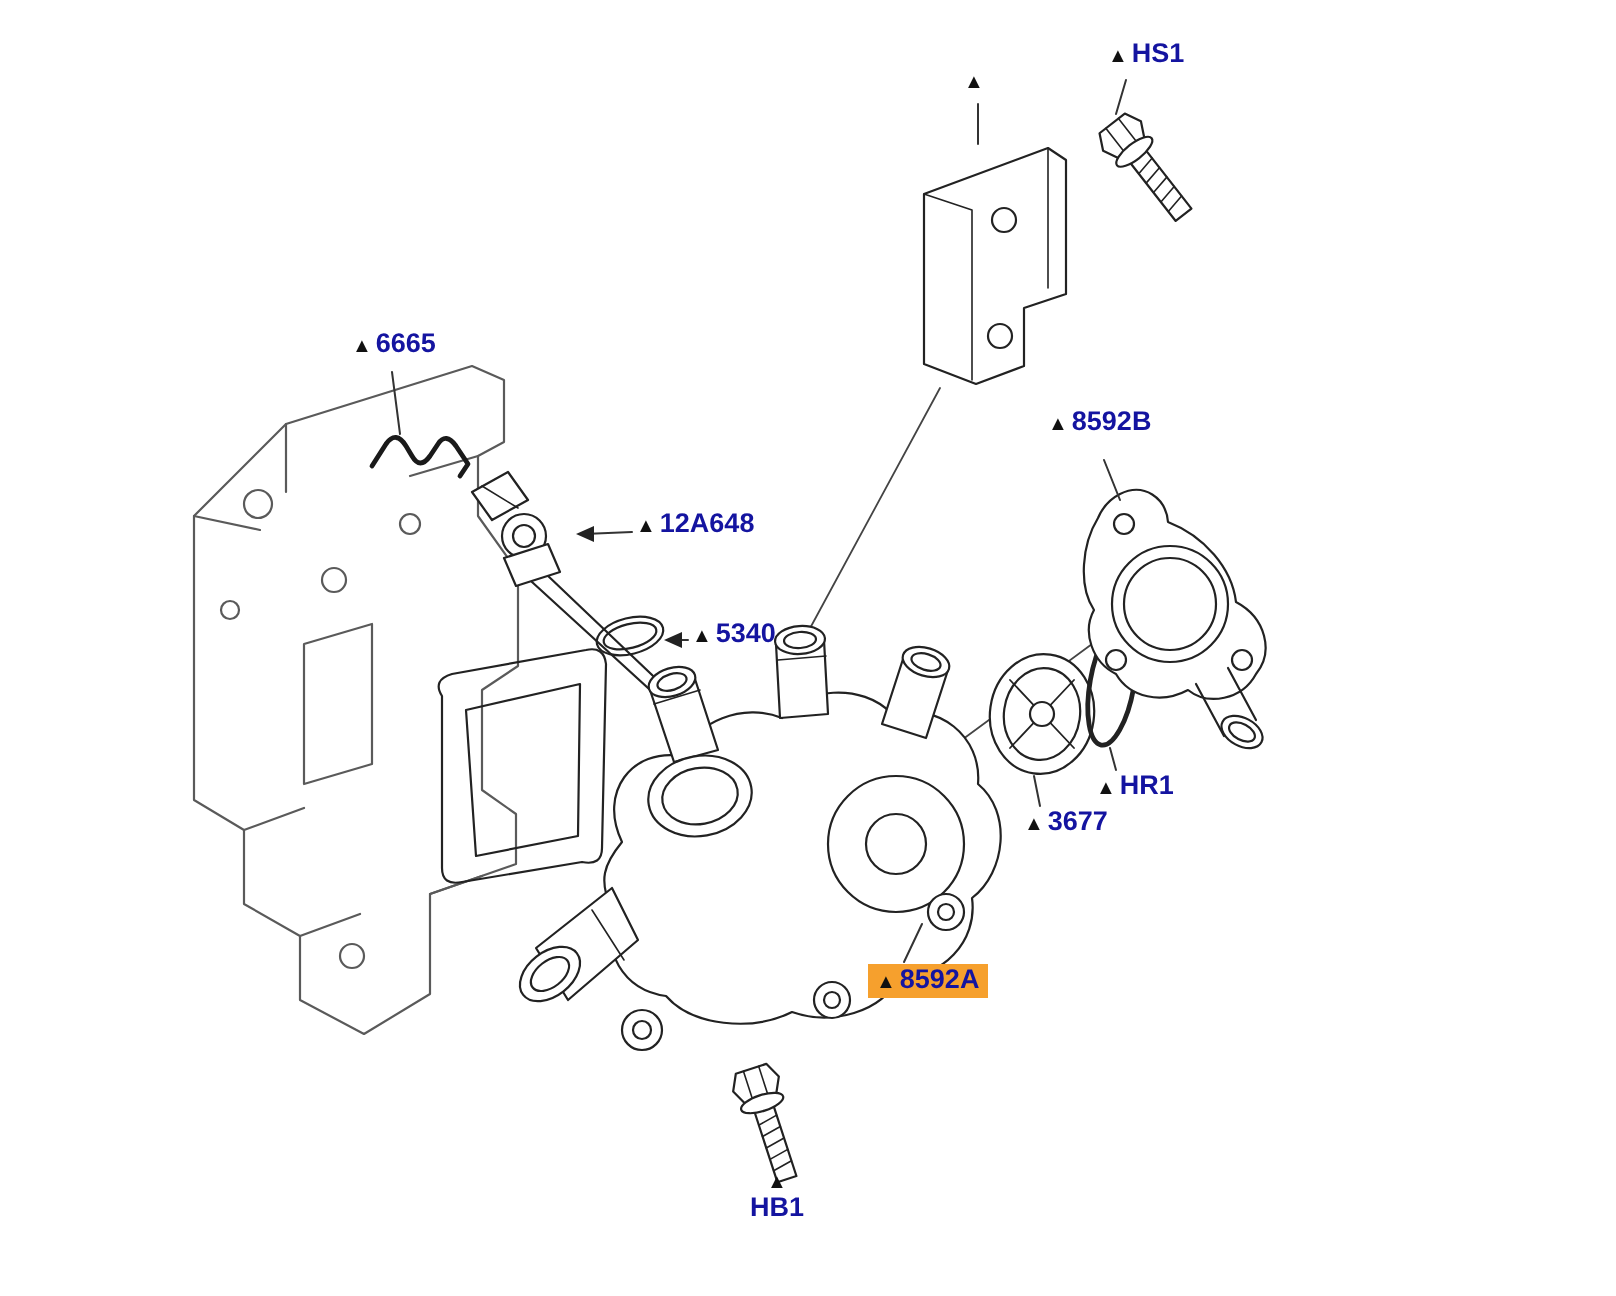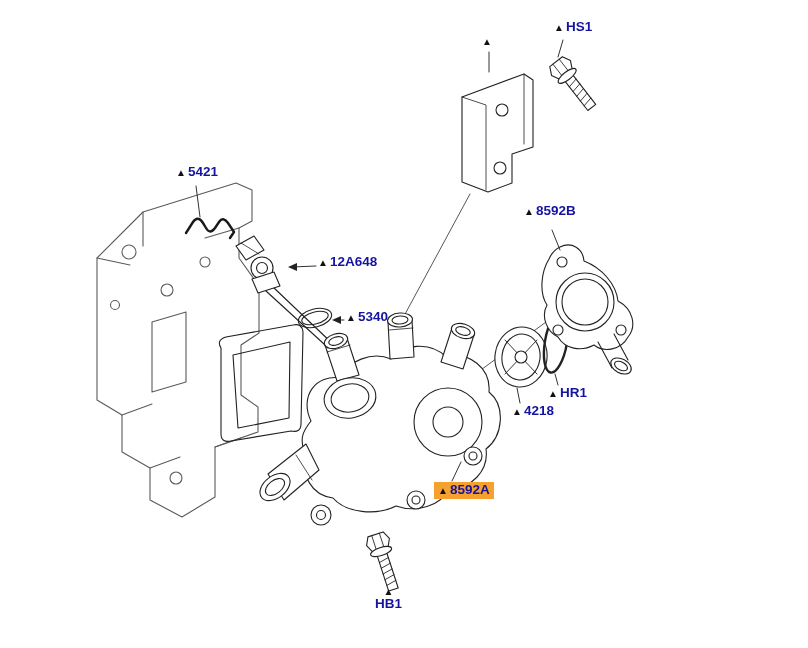--- a/index.html
+++ b/index.html
@@ -170,42 +170,42 @@
     <span>HS1</span>
   </div>
 
   <div class="part-label" style="left:524px; top:204px;">
     <span class="tri">▲</span>
     <span>8592B</span>
   </div>
 
   <div class="part-label" style="left:176px; top:165px;">
     <span class="tri">▲</span>
-    <span>5421</span>
+    <span>6665</span>
   </div>
 
   <div class="part-label" style="left:318px; top:255px;">
     <span class="tri">▲</span>
     <span>12A648</span>
   </div>
 
   <div class="part-label" style="left:346px; top:310px;">
     <span class="tri">▲</span>
     <span>5340</span>
   </div>
 
   <div class="part-label" style="left:548px; top:386px;">
     <span class="tri">▲</span>
     <span>HR1</span>
   </div>
 
   <div class="part-label" style="left:512px; top:404px;">
 
     <span class="tri">▲</span>
-    <span>4218</span>
+    <span>3677</span>
   </div>
 
   <div class="part-label highlight" style="left:434px; top:482px;">
     <span class="tri">▲</span>
     <span>8592A</span>
   </div>
 
   <div class="part-label stacked" style="left:375px; top:586px;">
     <span class="tri">▲</span>
     <span>HB1</span>

